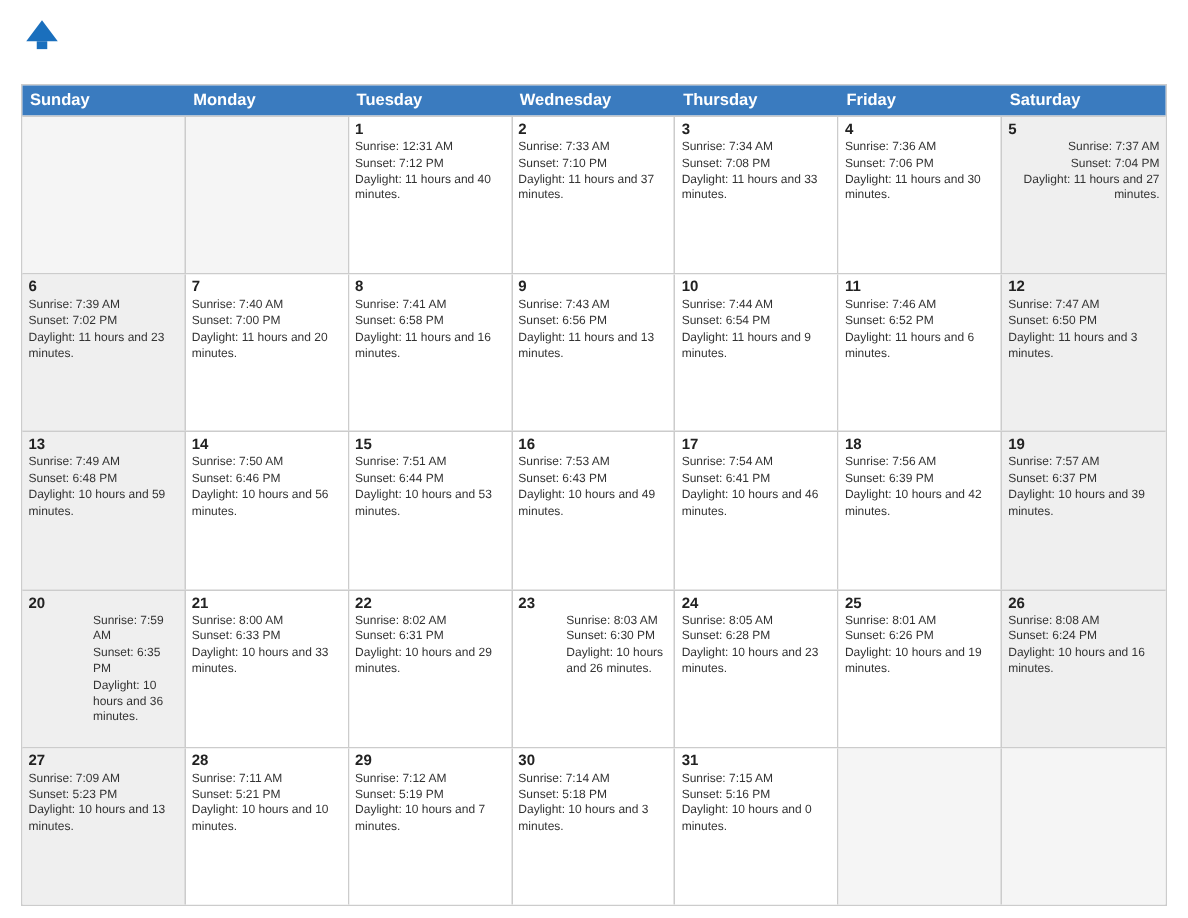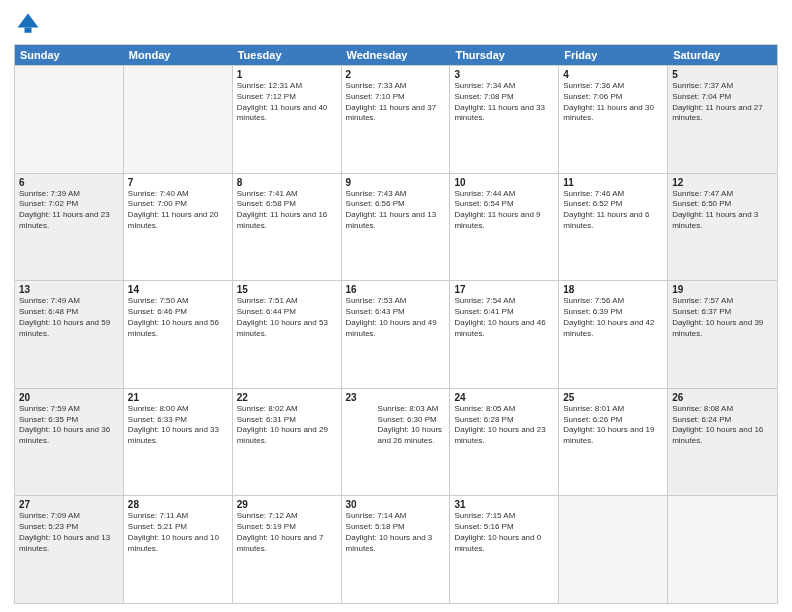--- a/index.html
+++ b/index.html
@@ -10,20 +10,21 @@
       height: 612px;
       overflow: hidden;
     }
     .page {
       width: 792px;
       height: 612px;
       background: #fff;
       display: flex;
       flex-direction: column;
       padding: 10px 14px 8px 14px;
+      gap: 12px;
     }
     .header {
       display: flex;
       justify-content: space-between;
       align-items: flex-start;
       margin-bottom: 6px;
     }
     .logo {
       display: flex;
       align-items: center;
@@ -164,21 +165,21 @@
 Daylight: 11 hours and 33 minutes.</div>
           </div>
           <div class="cal-cell">
             <span class="day-num">4</span>
             <div class="cell-text" style="white-space: pre-line;">Sunrise: 7:36 AM
 Sunset: 7:06 PM
 Daylight: 11 hours and 30 minutes.</div>
           </div>
           <div class="cal-cell shaded">
             <span class="day-num">5</span>
-            <div class="cell-text" style="white-space: pre-line;">Sunrise: 7:37 AM
+            <div class="cell-text" style="white-space: pre-line; text-align: right;">Sunrise: 7:37 AM
 Sunset: 7:04 PM
 Daylight: 11 hours and 27 minutes.</div>
           </div>
         </div>
         <div class="cal-row">
           <div class="cal-cell shaded">
             <span class="day-num">6</span>
             <div class="cell-text" style="white-space: pre-line;">Sunrise: 7:39 AM
 Sunset: 7:02 PM
 Daylight: 11 hours and 23 minutes.</div>
@@ -260,21 +261,21 @@
           <div class="cal-cell shaded">
             <span class="day-num">19</span>
             <div class="cell-text" style="white-space: pre-line;">Sunrise: 7:57 AM
 Sunset: 6:37 PM
 Daylight: 10 hours and 39 minutes.</div>
           </div>
         </div>
         <div class="cal-row">
           <div class="cal-cell shaded">
             <span class="day-num">20</span>
-            <div class="cell-text" style="white-space: pre-line;">Sunrise: 7:59 AM
+            <div class="cell-text" style="white-space: pre-line; margin-left: 43px;">Sunrise: 7:59 AM
 Sunset: 6:35 PM
 Daylight: 10 hours and 36 minutes.</div>
           </div>
           <div class="cal-cell">
             <span class="day-num">21</span>
             <div class="cell-text" style="white-space: pre-line;">Sunrise: 8:00 AM
 Sunset: 6:33 PM
 Daylight: 10 hours and 33 minutes.</div>
           </div>
           <div class="cal-cell">

